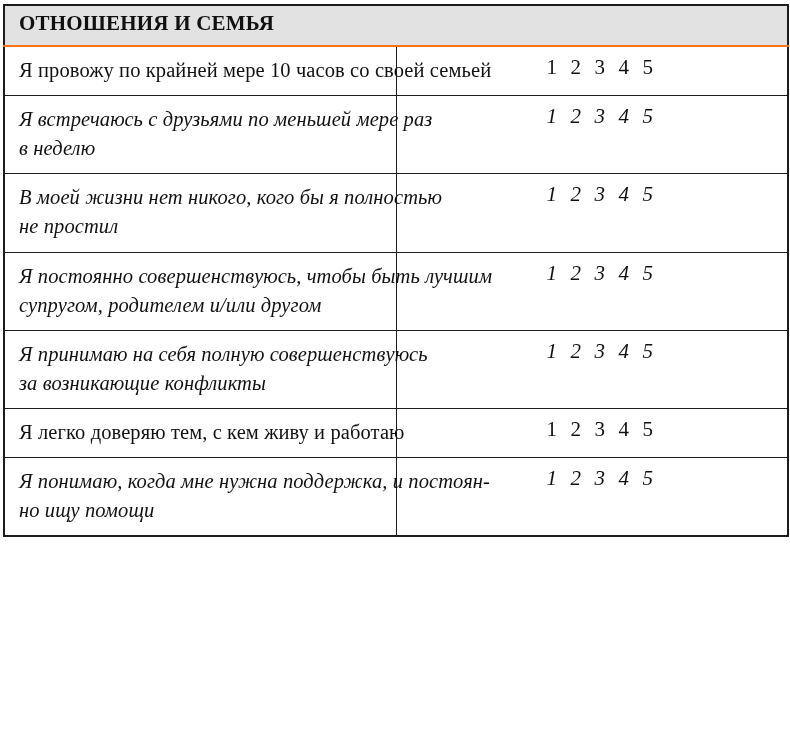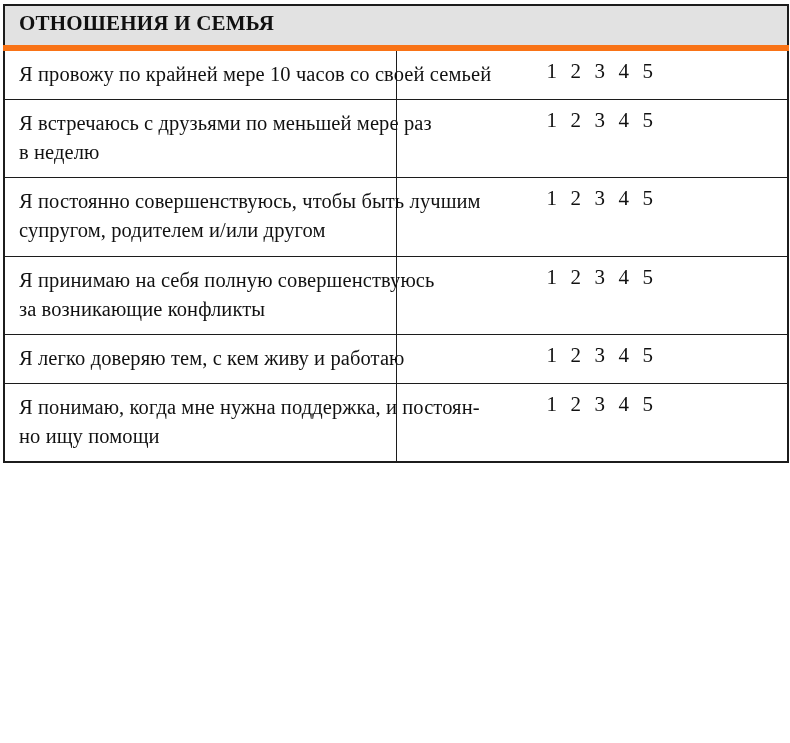--- a/index.html
+++ b/index.html
@@ -33,21 +33,21 @@
 
   table.questionnaire td {
     border: 1px solid #1c1c1c;
     vertical-align: top;
     background: #ffffff;
   }
 
   
   tr.section-header td {
     background: #e2e2e2;
-    border-bottom: 6px solid #f97316;
+    border-bottom: 2px solid #f97316;
     padding: 7px 0 8px 14px;
     height: 24px;
   }
   .section-title {
     font-family: "Liberation Serif", "DejaVu Serif", serif;
     font-weight: bold;
     font-size: 21px;
     letter-spacing: 0.2px;
     line-height: 1;
     color: #101010;
@@ -79,21 +79,21 @@
     white-space: nowrap;
   }
   .scale-row .opt {
     display: inline-block;
     width: 24px;
     text-align: center;
   }
 
   
   tr.r-one td   { height: 26px; }
-  tr.r-two td   { height: 52px; }
+  tr.r-two td   { height: 52px; font-style: italic; }
 </style>
 </head>
 <body>
 
 <div class="sheet">
   <table class="questionnaire">
     <tbody>
       <tr class="section-header">
         <td colspan="2">
           <span class="section-title">ОТНОШЕНИЯ И СЕМЬЯ</span>
@@ -104,20 +104,29 @@
             <span class="line">Я провожу по крайней мере 10 часов со своей семьей</span>
           </td>
           <td class="scale">
             <span class="scale-row"><span class="opt">1</span><span class="opt">2</span><span class="opt">3</span><span class="opt">4</span><span class="opt">5</span></span>
           </td>
         </tr>
         <tr class="r-two">
           <td class="statement">
             <span class="line">Я встречаюсь с друзьями по меньшей мере раз</span>
             <span class="line">в неделю</span>
+          </td>
+          <td class="scale">
+            <span class="scale-row"><span class="opt">1</span><span class="opt">2</span><span class="opt">3</span><span class="opt">4</span><span class="opt">5</span></span>
+          </td>
+        </tr>
+        <tr class="r-two">
+          <td class="statement">
+            <span class="line">В моей жизни нет никого, кого бы я полностью</span>
+            <span class="line">не простил</span>
           </td>
           <td class="scale">
             <span class="scale-row"><span class="opt">1</span><span class="opt">2</span><span class="opt">3</span><span class="opt">4</span><span class="opt">5</span></span>
           </td>
         </tr>
         <tr class="r-two">
           <td class="statement">
             <span class="line">Я постоянно совершенствуюсь, чтобы быть лучшим</span>
             <span class="line">супругом, родителем и/или другом</span>
           </td>

